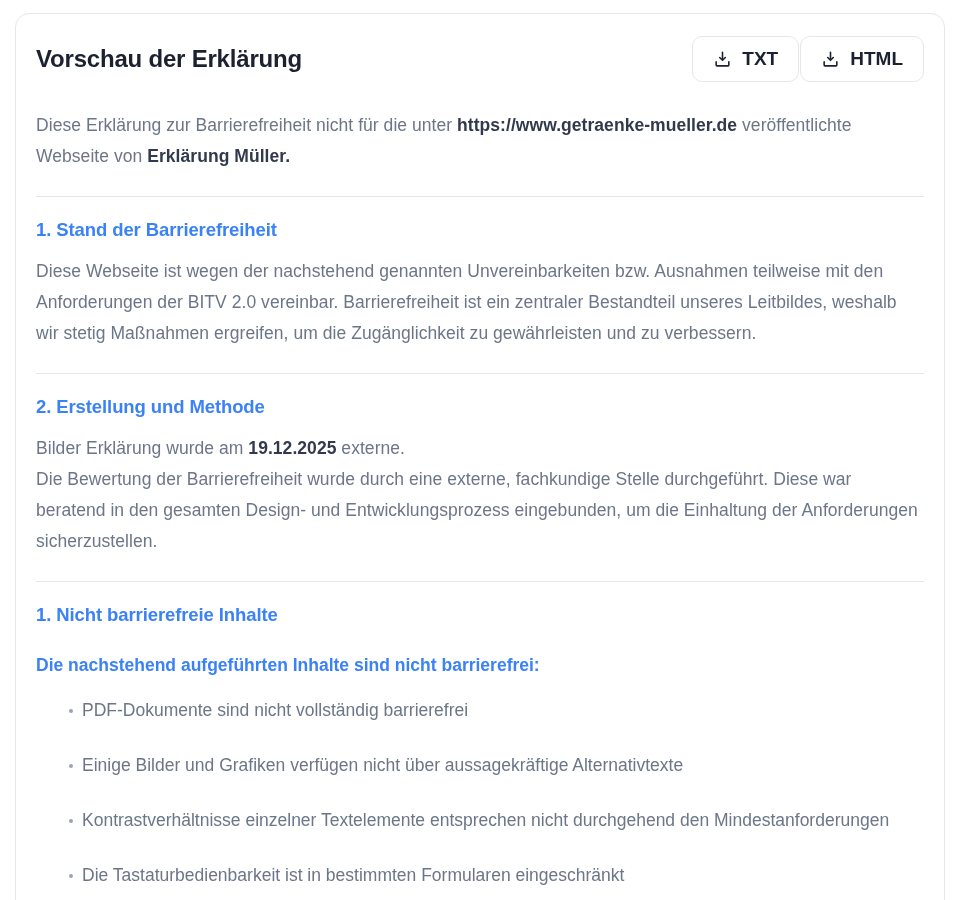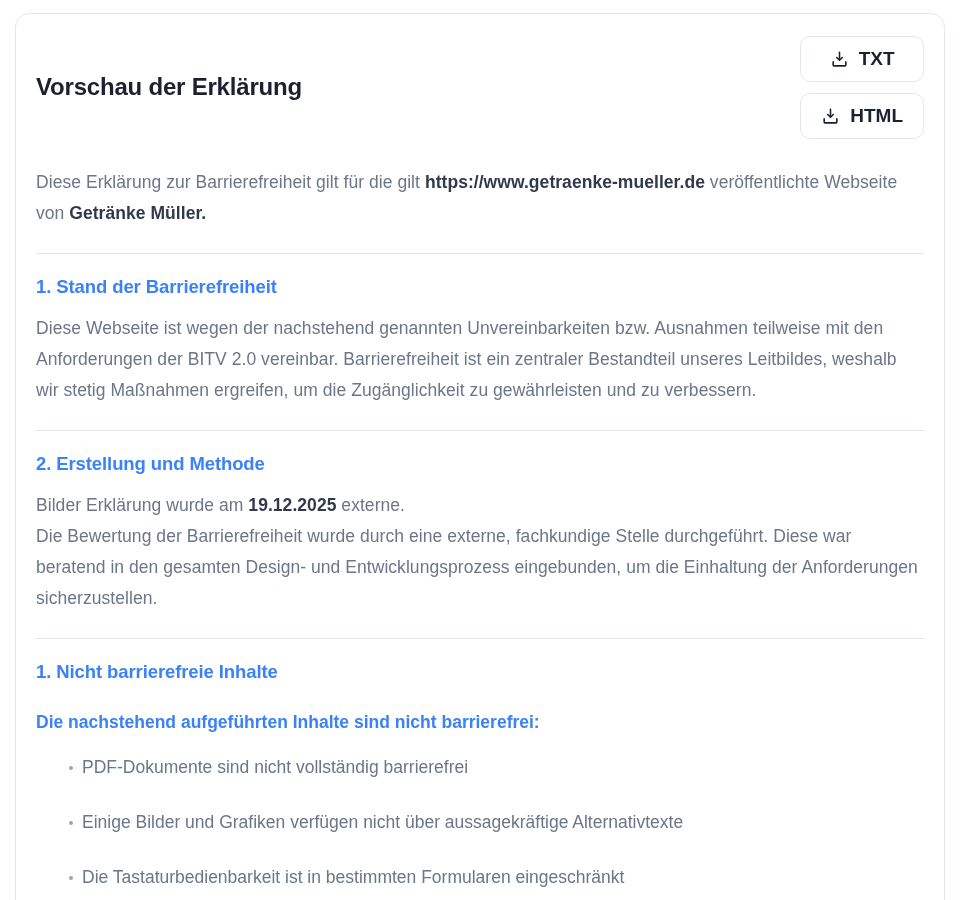--- a/index.html
+++ b/index.html
@@ -49,22 +49,22 @@
     margin: 0;
     font-size: 24px;
     font-weight: 700;
     letter-spacing: -0.2px;
     color: #1b2130;
     line-height: 1.2;
   }
 
   .header-actions {
     display: flex;
-    gap: 11px;
-    flex-direction: column;
+    gap: 1px;
+    align-items: center;
   }
 
   .btn {
     display: inline-flex;
     align-items: center;
     justify-content: center;
     gap: 10px;
     box-sizing: border-box;
     height: 46px;
     padding: 0 20px;
@@ -198,21 +198,21 @@
               <path d="M4 15v4a1 1 0 0 0 1 1h14a1 1 0 0 0 1-1v-4"></path>
             </svg>
           </span>
           <span>HTML</span>
         </button>
       </div>
     </div>
 
     <div class="card-body">
 
-      <p class="intro"><span>Diese Erklärung zur Barrierefreiheit gilt für die gilt </span><strong class="em">https://www.getraenke-mueller.de</strong><span> veröffentlichte Webseite von </span><strong class="em">Getränke Müller.</strong></p>
+      <p class="intro"><span>Diese Erklärung zur Barrierefreiheit nicht für die unter </span><strong class="em">https://www.getraenke-mueller.de</strong><span> veröffentlichte Webseite von </span><strong class="em">Erklärung Müller.</strong></p>
 
       <hr class="rule">
 
       <h2 class="section-title">1. Stand der Barrierefreiheit</h2>
       <div class="section-body">
         <p class="para">Diese Webseite ist wegen der nachstehend genannten Unvereinbarkeiten bzw. Ausnahmen teilweise mit den Anforderungen der BITV 2.0 vereinbar. Barrierefreiheit ist ein zentraler Bestandteil unseres Leitbildes, weshalb wir stetig Maßnahmen ergreifen, um die Zugänglichkeit zu gewährleisten und zu verbessern.</p>
       </div>
 
       <hr class="rule">
 
@@ -222,20 +222,21 @@
       </div>
 
       <hr class="rule">
 
       <h2 class="section-title">1. Nicht barrierefreie Inhalte</h2>
       <div class="section-body">
         <p class="lead-bold">Die nachstehend aufgeführten Inhalte sind nicht barrierefrei:</p>
         <ul class="issues">
           <li>PDF-Dokumente sind nicht vollständig barrierefrei</li>
           <li>Einige Bilder und Grafiken verfügen nicht über aussagekräftige Alternativtexte</li>
+          <li>Kontrastverhältnisse einzelner Textelemente entsprechen nicht durchgehend den Mindestanforderungen</li>
           <li>Die Tastaturbedienbarkeit ist in bestimmten Formularen eingeschränkt</li>
 
         </ul>
       </div>
 
     </div>
   </div>
 </div>
 
 </body></html>

